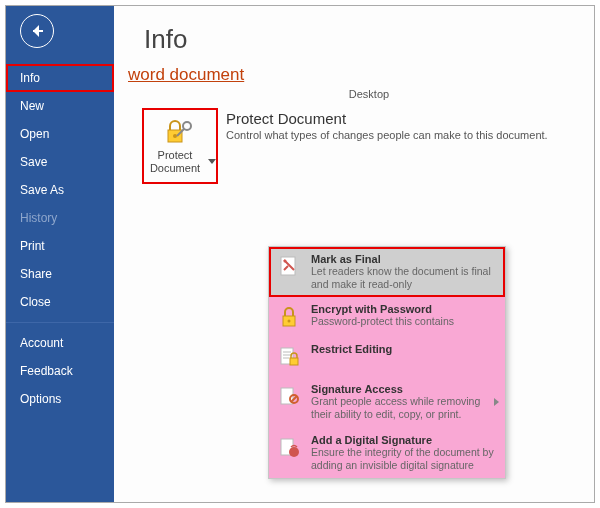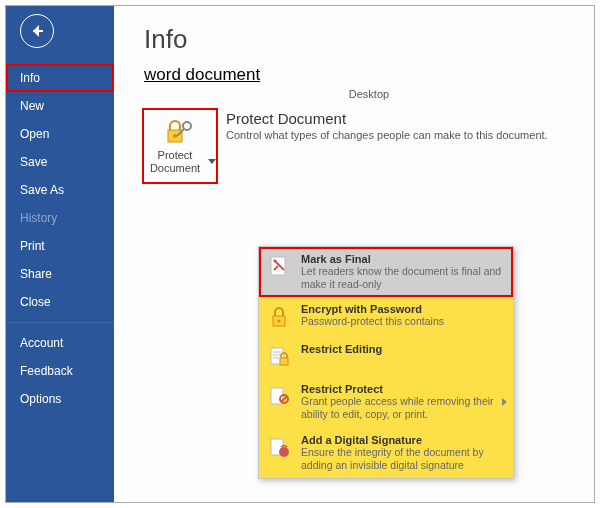--- a/index.html
+++ b/index.html
@@ -8,29 +8,29 @@
   .sidebar { position:absolute; left:0; top:0; width:108px; height:100%; background:#2b579a; color:#fff; }
   .back { width:34px; height:34px; border:1.5px solid #fff; border-radius:50%; margin:8px 0 16px 14px; display:flex; align-items:center; justify-content:center; cursor:pointer; }
   .back svg { fill:#fff; }
   .nav { display:flex; flex-direction:column; }
   .nav-item { padding:7px 14px; color:#fff; font-size:12px; cursor:pointer; }
   .nav-item.disabled { color:#8ea6cc; }
   .nav-item.selected { outline:2px solid #e80000; outline-offset:-2px; }
   .nav-sep { height:1px; background:#3e67a8; margin:6px 0; }
   .main { position:absolute; left:108px; top:0; right:0; bottom:0; background:#fdfdfd; }
   .title { font-size:26px; color:#444; font-weight:400; padding:18px 0 10px 30px; }
-  .docname { color:#000000; font-size:17px; text-decoration:underline; padding-left:30px; }
+  .docname { color:#c2410c; font-size:17px; text-decoration:underline; padding-left:14px; }
   .loc { color:#555; font-size:11px; padding:3px 0 10px 30px;text-align:center; }
   .section { display:flex; align-items:flex-start; padding-left:30px; }
   .big-btn { width:72px; height:72px; background:#fdfdfd; display:flex; flex-direction:column; align-items:center; justify-content:center; outline:2px solid #e80000; cursor:pointer; gap:3px; }
   .big-btn-label { font-size:11px; color:#444; line-height:1.1; text-align:center; display:flex; align-items:center; gap:2px;}
   .section-text { padding-left:10px; flex:1; }
   .sec-title { font-size:15px; color:#333; padding-bottom:2px; }
   .sec-desc { font-size:11px; color:#555; }
-  .menu { position:absolute; left:144px; top:240px; width:256px; background:#fde047; border:1px solid #c6c6c6; box-shadow:2px 2px 6px rgba(0,0,0,0.25); }
+  .menu { position:absolute; left:154px; top:240px; width:238px; background:#f9a8d4; border:1px solid #c6c6c6; box-shadow:2px 2px 6px rgba(0,0,0,0.25); }
   .mi { display:flex; align-items:flex-start; padding:6px 8px 6px 6px; cursor:pointer; gap:8px; }
   .mi.sel { background:#cfcfcf; outline:2px solid #e80000; outline-offset:-2px;}
   .mi-icon { width:28px; height:28px; flex-shrink:0; display:flex; align-items:center; justify-content:center;}
   .mi-text { flex:1; }
   .mi-title { font-size:11px; color:#333; font-weight:bold; }
   .mi-desc { font-size:10.5px; color:#666; line-height:1.25; }
   .bgtext { position:absolute; font-size:11px; color:#555; white-space:nowrap; }
   .chev { width:0; height:0; border-left:4px solid transparent; border-right:4px solid transparent; border-top:5px solid #555; display:inline-block; }
   .arrow-right{position:absolute;right:6px;top:50%;transform:translateY(-50%);width:0;height:0;border-top:4px solid transparent;border-bottom:4px solid transparent;border-left:5px solid #888;}
 </style>
@@ -135,21 +135,21 @@
       </div>
       <div class="mi" style="position:relative;">
         <div class="mi-icon">
             <svg width="24" height="24" viewBox="0 0 24 24">
               <rect x="4" y="3" width="12" height="16" fill="#fff" stroke="#bbb"></rect>
               <circle cx="17" cy="14" r="4" fill="none" stroke="#d06030" stroke-width="2"></circle>
               <line x1="14" y1="17" x2="20" y2="11" stroke="#d06030" stroke-width="2"></line>
             </svg>
           </div>
         <div class="mi-text">
-          <div class="mi-title">Restrict Protect</div>
+          <div class="mi-title">Signature Access</div>
           <div class="mi-desc">Grant people access while removing their ability to edit, copy, or print.</div>
         </div>
         <span class="arrow-right"></span>
       </div>
       <div class="mi">
         <div class="mi-icon">
             <svg width="24" height="24" viewBox="0 0 24 24">
               <rect x="4" y="3" width="12" height="16" fill="#fff" stroke="#bbb"></rect>
               <circle cx="17" cy="16" r="5" fill="#d0554f"></circle>
               <path d="M14 11 Q17 8 20 11" stroke="#d0554f" stroke-width="1.5" fill="none"></path>

